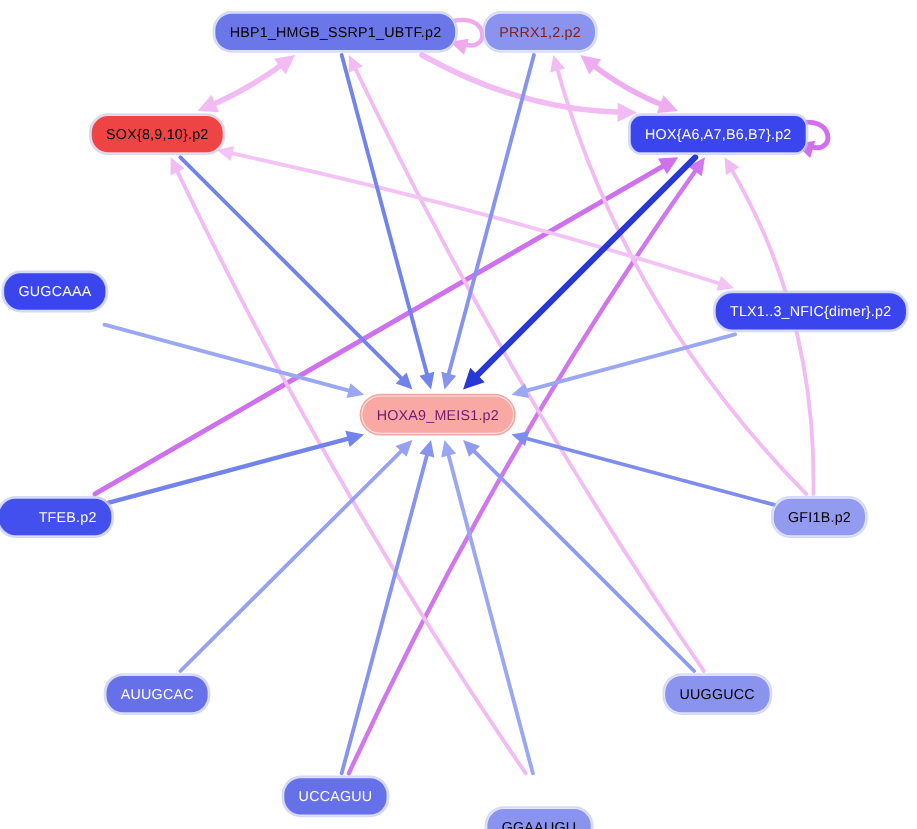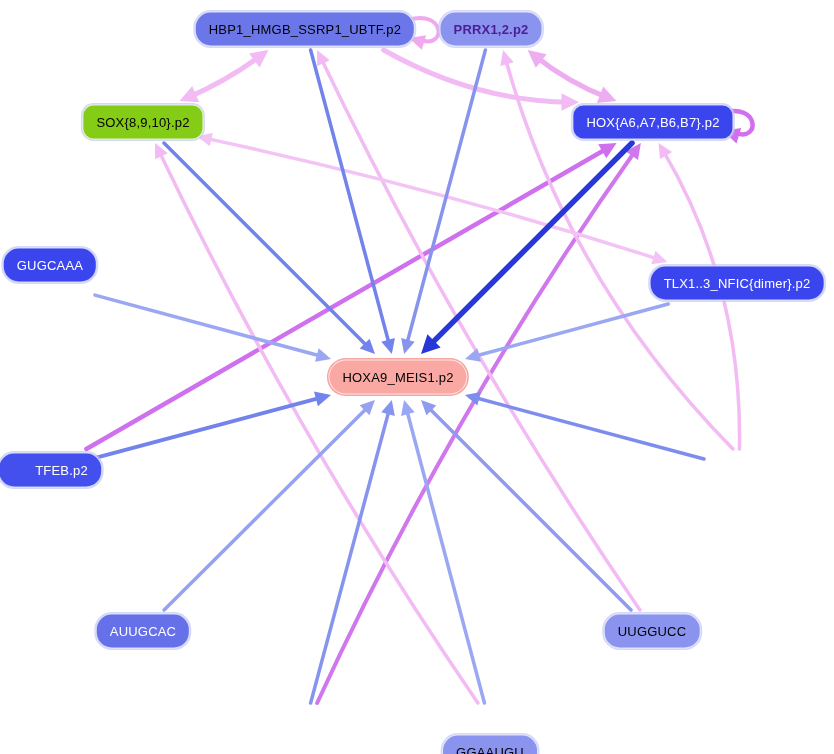--- a/index.html
+++ b/index.html
@@ -83,23 +83,25 @@
       <polygon points="404.0979827089337 400 414.6428085945034 412.36041148356395 401.0620249725769 415.9610803400978" fill="#9aa7f2"></polygon>
       <path d="M 631 610 L 426.69751288941063 405.69751288941063" fill="none" stroke="#8e9bef" stroke-width="3.5" stroke-linecap="round"></path>
       <polygon points="421 400 436.32653948221844 405.3916892065474 426.3916892065474 415.32653948221844" fill="#8e9bef"></polygon>
       <path d="M 408 20 C 446 9 446 49 421.48 40" fill="none" stroke="#f0a9ef" stroke-width="4" stroke-linecap="round"></path>
       <polygon points="409 38 426.1189411953838 35.160659874373394 421.7873931205227 49.73041248981501" fill="#f0a9ef"></polygon>
       <path d="M 722 113 C 760 102 760 142 736.24 133" fill="none" stroke="#d36fee" stroke-width="4.5" stroke-linecap="round"></path>
       <polygon points="723 131 741.1934086379965 127.88022322419175 736.5341447548401 143.55229264935429" fill="#d36fee"></polygon>
     </svg>
 
 <div class="node" style="left: 305px; top: 29px; background: rgb(107, 119, 233); color: rgb(0, 0, 0);"><span>HBP1_HMGB_SSRP1_UBTF.p2</span></div>
-    <div class="node" style="left: 491px; top: 29px; background: rgb(138, 147, 238); color: #4c1d95; font-weight: bold;"><span>PRRX1,2.p2</span></div>
-    <div class="node" style="left: 143px; top: 122px; background: #84cc16; color: rgb(0, 0, 0); border-radius: 11px;"><span>SOX{8,9,10}.p2</span></div>
+    <div class="node" style="left: 491px; top: 29px; background: rgb(138, 147, 238); color: #7f1d1d;"><span>PRRX1,2.p2</span></div>
+    <div class="node" style="left: 143px; top: 122px; background: #ef4444; color: rgb(0, 0, 0);"><span>SOX{8,9,10}.p2</span></div>
     <div class="node" style="left: 653px; top: 122px; background: rgb(58, 69, 238); color: rgb(255, 255, 255); border-radius: 11px;"><span>HOX{A6,A7,B6,B7}.p2</span></div>
     <div class="node" style="left: 50px; top: 265px; background: rgb(58, 69, 238); color: rgb(255, 255, 255);"><span>GUGCAAA</span></div>
     <div class="node" style="left: 737px; top: 283px; background: rgb(58, 69, 238); color: rgb(255, 255, 255);"><span>TLX1..3_NFIC{dimer}.p2</span></div>
     <div class="node" style="left: 50px; top: 470px; background: rgb(67, 80, 238); color: rgb(255, 255, 255); padding-left: 36px;"><span>TFEB.p2</span></div>
+    <div class="node" style="left: 745px; top: 470px; background: rgb(147, 155, 240); color: rgb(0, 0, 0);"><span>GFI1B.p2</span></div>
     <div class="node" style="left: 143px; top: 631px; background: rgb(101, 112, 233); color: rgb(255, 255, 255);"><span>AUUGCAC</span></div>
     <div class="node" style="left: 652px; top: 631px; background: rgb(138, 147, 238); color: rgb(0, 0, 0);"><span>UUGGUCC</span></div>
+    <div class="node" style="left: 305px; top: 724px; background: rgb(101, 112, 233); color: rgb(255, 255, 255);"><span>UCCAGUU</span></div>
     <div class="node" style="left: 490px; top: 752px; background: rgb(138, 147, 238); color: rgb(0, 0, 0);"><span>GGAAUGU</span></div>
-    <div class="node center" style="left: 398px; top: 377px; background: rgb(249, 168, 163); color: #000000;"><span>HOXA9_MEIS1.p2</span></div>
+    <div class="node center" style="left: 398px; top: 377px; background: rgb(249, 168, 163); color: #701a75;"><span>HOXA9_MEIS1.p2</span></div>
   </div>
 
 </body></html>

